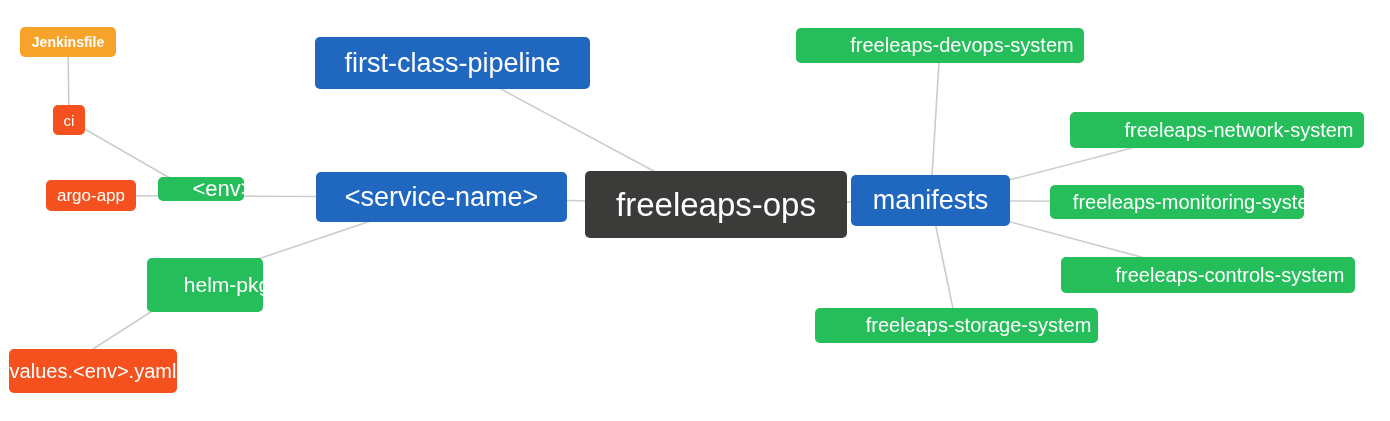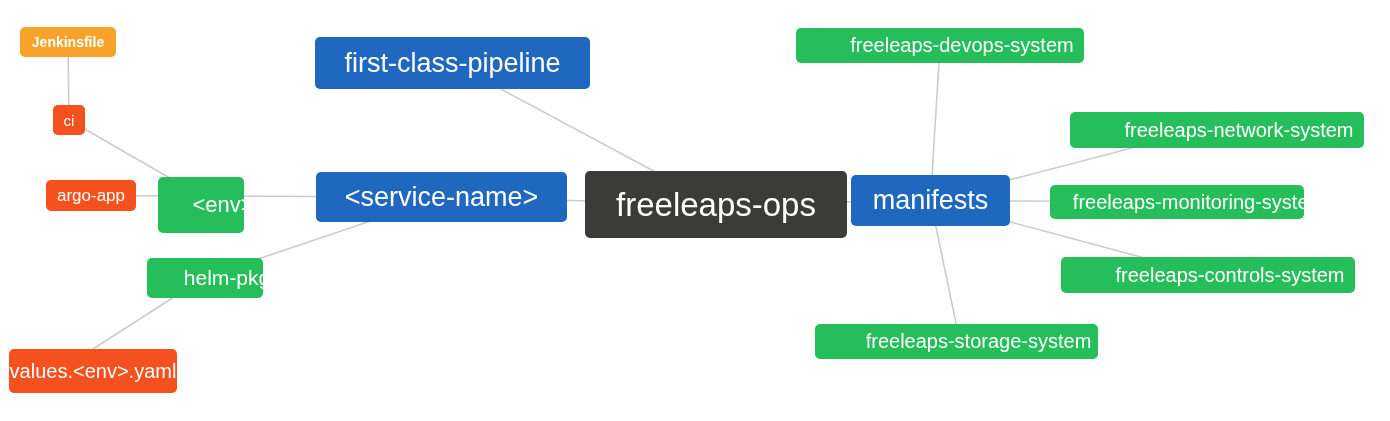--- a/index.html
+++ b/index.html
@@ -61,37 +61,37 @@
     <line x1="930.5" y1="200.5" x2="1208" y2="275"></line>
     <line x1="930.5" y1="200.5" x2="956.5" y2="325.5"></line>
   </svg>
 
   <div class="node dark" style="left:585px;  top:171px; width:262px; height:67px; font-size:33px;">freeleaps-ops</div>
 
   <div class="node blue" style="left:315px;  top:37px;  width:275px; height:52px; font-size:27px;">first-class-pipeline</div>
 
   <div class="node blue" style="left:316px;  top:172px; width:251px; height:50px; font-size:27px;">&lt;service-name&gt;</div>
 
-  <div class="node green" style="left:158px;  top:177px; width:86px;  height:56px; font-size:22px;">&lt;env&gt;</div>
+  <div class="node green" style="left:158px;  top:177px; width:86px;  height:24px; font-size:22px;">&lt;env&gt;</div>
 
   <div class="node red" style="left:53px;   top:105px; width:32px;  height:30px; font-size:15px;">ci</div>
 
   <div class="node amber" style="left:20px;   top:27px;  width:96px;  height:30px; font-size:14px;">Jenkinsfile</div>
 
   <div class="node red" style="left:46px;   top:180px; width:90px;  height:31px; font-size:17px;">argo-app</div>
 
-  <div class="node green" style="left:147px;  top:258px; width:116px; height:40px; font-size:21px;">helm-pkg</div>
+  <div class="node green" style="left:147px;  top:258px; width:116px; height:54px; font-size:21px;">helm-pkg</div>
 
   <div class="node red" style="left:9px;    top:333px; width:168px; height:44px; font-size:20px;margin-top:16px;">values.&lt;env&gt;.yaml</div>
 
   <div class="node blue" style="left:851px;  top:175px; width:159px; height:51px; font-size:27px;text-align:right;">manifests</div>
 
   <div class="node green" style="left:796px;  top:28px;  width:288px; height:35px; font-size:20px;">freeleaps-devops-system</div>
 
   <div class="node green" style="left:1054px; top:112px; width:294px; height:36px; font-size:20px;margin-left:16px;">freeleaps-network-system</div>
 
   <div class="node green" style="left:1050px; top:185px; width:254px; height:34px; font-size:20px;">freeleaps-monitoring-system</div>
 
   <div class="node green" style="left:1061px; top:257px; width:294px; height:36px; font-size:20px;">freeleaps-controls-system</div>
 
-  <div class="node green" style="left:815px;  top:308px; width:283px; height:35px; font-size:20px;margin-top:16px;">freeleaps-storage-system</div>
+  <div class="node green" style="left:815px;  top:308px; width:283px; height:35px; font-size:20px;">freeleaps-storage-system</div>
 
 </div>
 
 </body></html>

